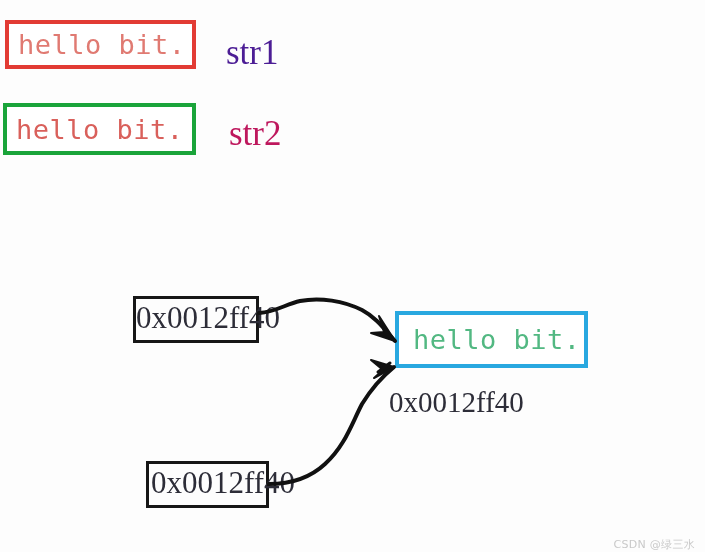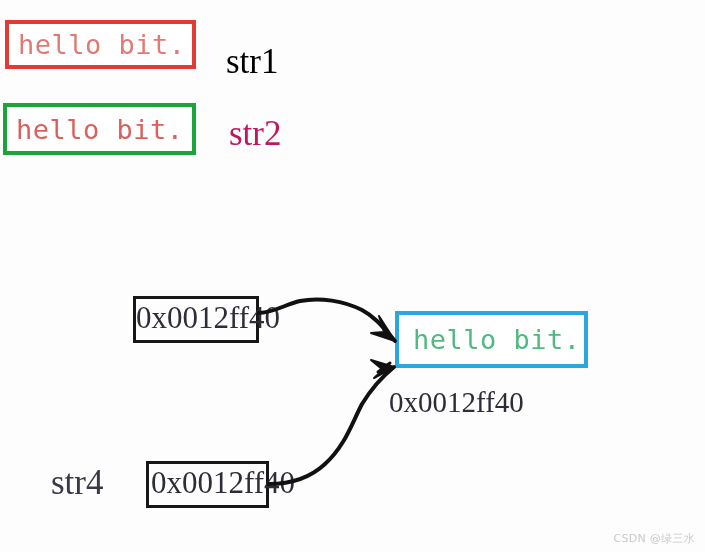--- a/index.html
+++ b/index.html
@@ -65,23 +65,23 @@
     font-size: 27px;
     padding-left: 14px;
   }
 
   
   .varname {
     font-family: "Liberation Serif", serif;
     white-space: pre;
   }
   #label-str1 {
-    left: 226px; top: 42px;
+    left: 226px; top: 33px;
     font-size: 35px;
-    color: #000000;
+    color: #4c1d95;
   }
   #label-str2 {
     left: 229px; top: 114px;
     font-size: 35px;
     color: #be185d;
   }
   #label-str3 {
     left: 51px; top: 295px;
     font-size: 35px;
     color: #3a3a46;
@@ -121,21 +121,21 @@
 
   
   #arrows {
     left: 0; top: 0;
     width: 705px; height: 552px;
     pointer-events: none;
   }
 
   
   #watermark {
-    right: 10px; bottom: 6px;
+    right: 10px; bottom: 0;
     font-family: "DejaVu Sans", sans-serif;
     font-size: 11px;
     color: #c9c9c9;
     white-space: pre;
     letter-spacing: 0.3px;
   }
 </style>
 </head>
 <body>
 
@@ -147,21 +147,20 @@
   <div class="abs varname" id="label-str1">str1</div>
 
   <div class="abs lit-box" id="box-str2">
     <span class="lit-text">hello bit.</span>
   </div>
   <div class="abs varname" id="label-str2">str2</div>
 
   <div class="abs ptr-box" id="box-ptr3"></div>
   <div class="abs ptr-text" id="ptr-text-3">0x0012ff40</div>
 
-  <div class="abs varname" id="label-str4">str4</div>
   <div class="abs ptr-box" id="box-ptr4"></div>
   <div class="abs ptr-text" id="ptr-text-4">0x0012ff40</div>
 
   <div class="abs lit-box" id="box-target">
     <span class="lit-text">hello bit.</span>
   </div>
   <div class="abs" id="addr-annotation">0x0012ff40</div>
 
   <svg class="abs" id="arrows" viewBox="0 0 705 552">
 

